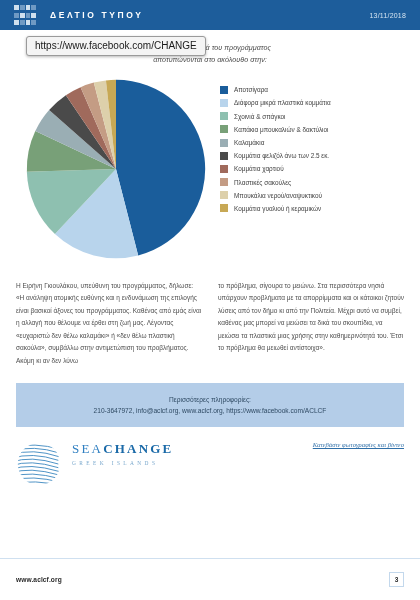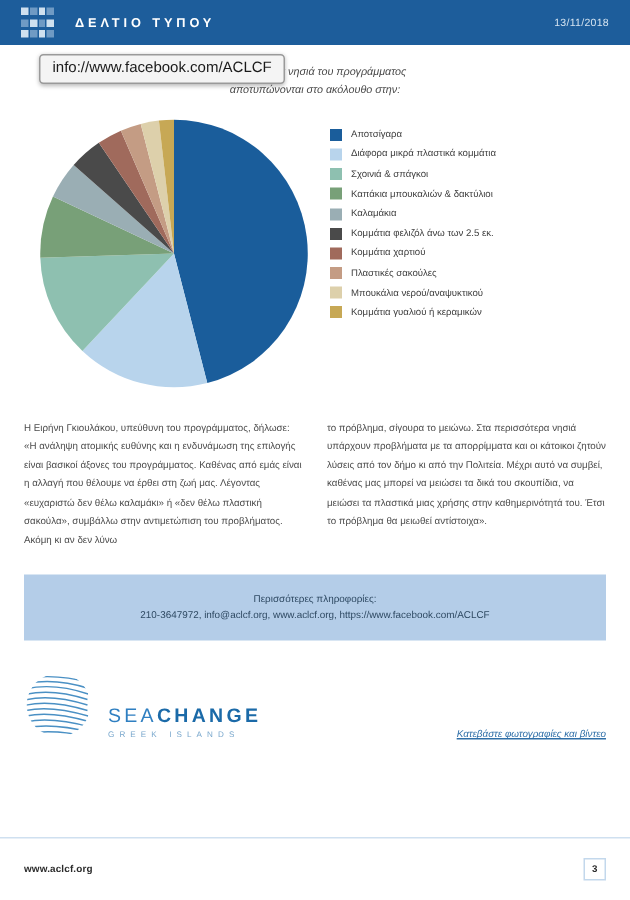--- a/index.html
+++ b/index.html
@@ -132,23 +132,24 @@
     padding: 13px 10px;
     text-align: center;
     color: #2f4a63;
   }
   .contact-title { font-size: 6.6px; margin-bottom: 4px; }
   .contact-line { font-size: 6.6px; }
 
   
   .sc-block {
     display: flex;
-    align-items: flex-end;
+    align-items: flex-start;
     margin-top: 14px;
     height: 52px;
+    font-family: Liberation Serif, serif;
   }
   .sc-globe { width: 46px; height: 46px; flex: 0 0 auto; }
   .sc-text { margin-left: 10px; }
   .sc-name {
     font-size: 13px;
     letter-spacing: 2.2px;
     color: #2f7fc1;
   }
   .sc-name .bold { font-weight: 700; color: #1b6aa8; }
   .sc-sub {
@@ -343,13 +344,13 @@
     <div class="sc-link">Κατεβάστε φωτογραφίες και βίντεο</div>
   </div>
 
 </div>
 
 <div class="footer">
   <div class="footer-url">www.aclcf.org</div>
   <div class="page-num">3</div>
 </div>
 
-<div class="tooltip">info://www.facebook.com/ACLCF</div>
+<div class="tooltip">https://www.facebook.com/CHANGE</div>
 
 </body></html>

